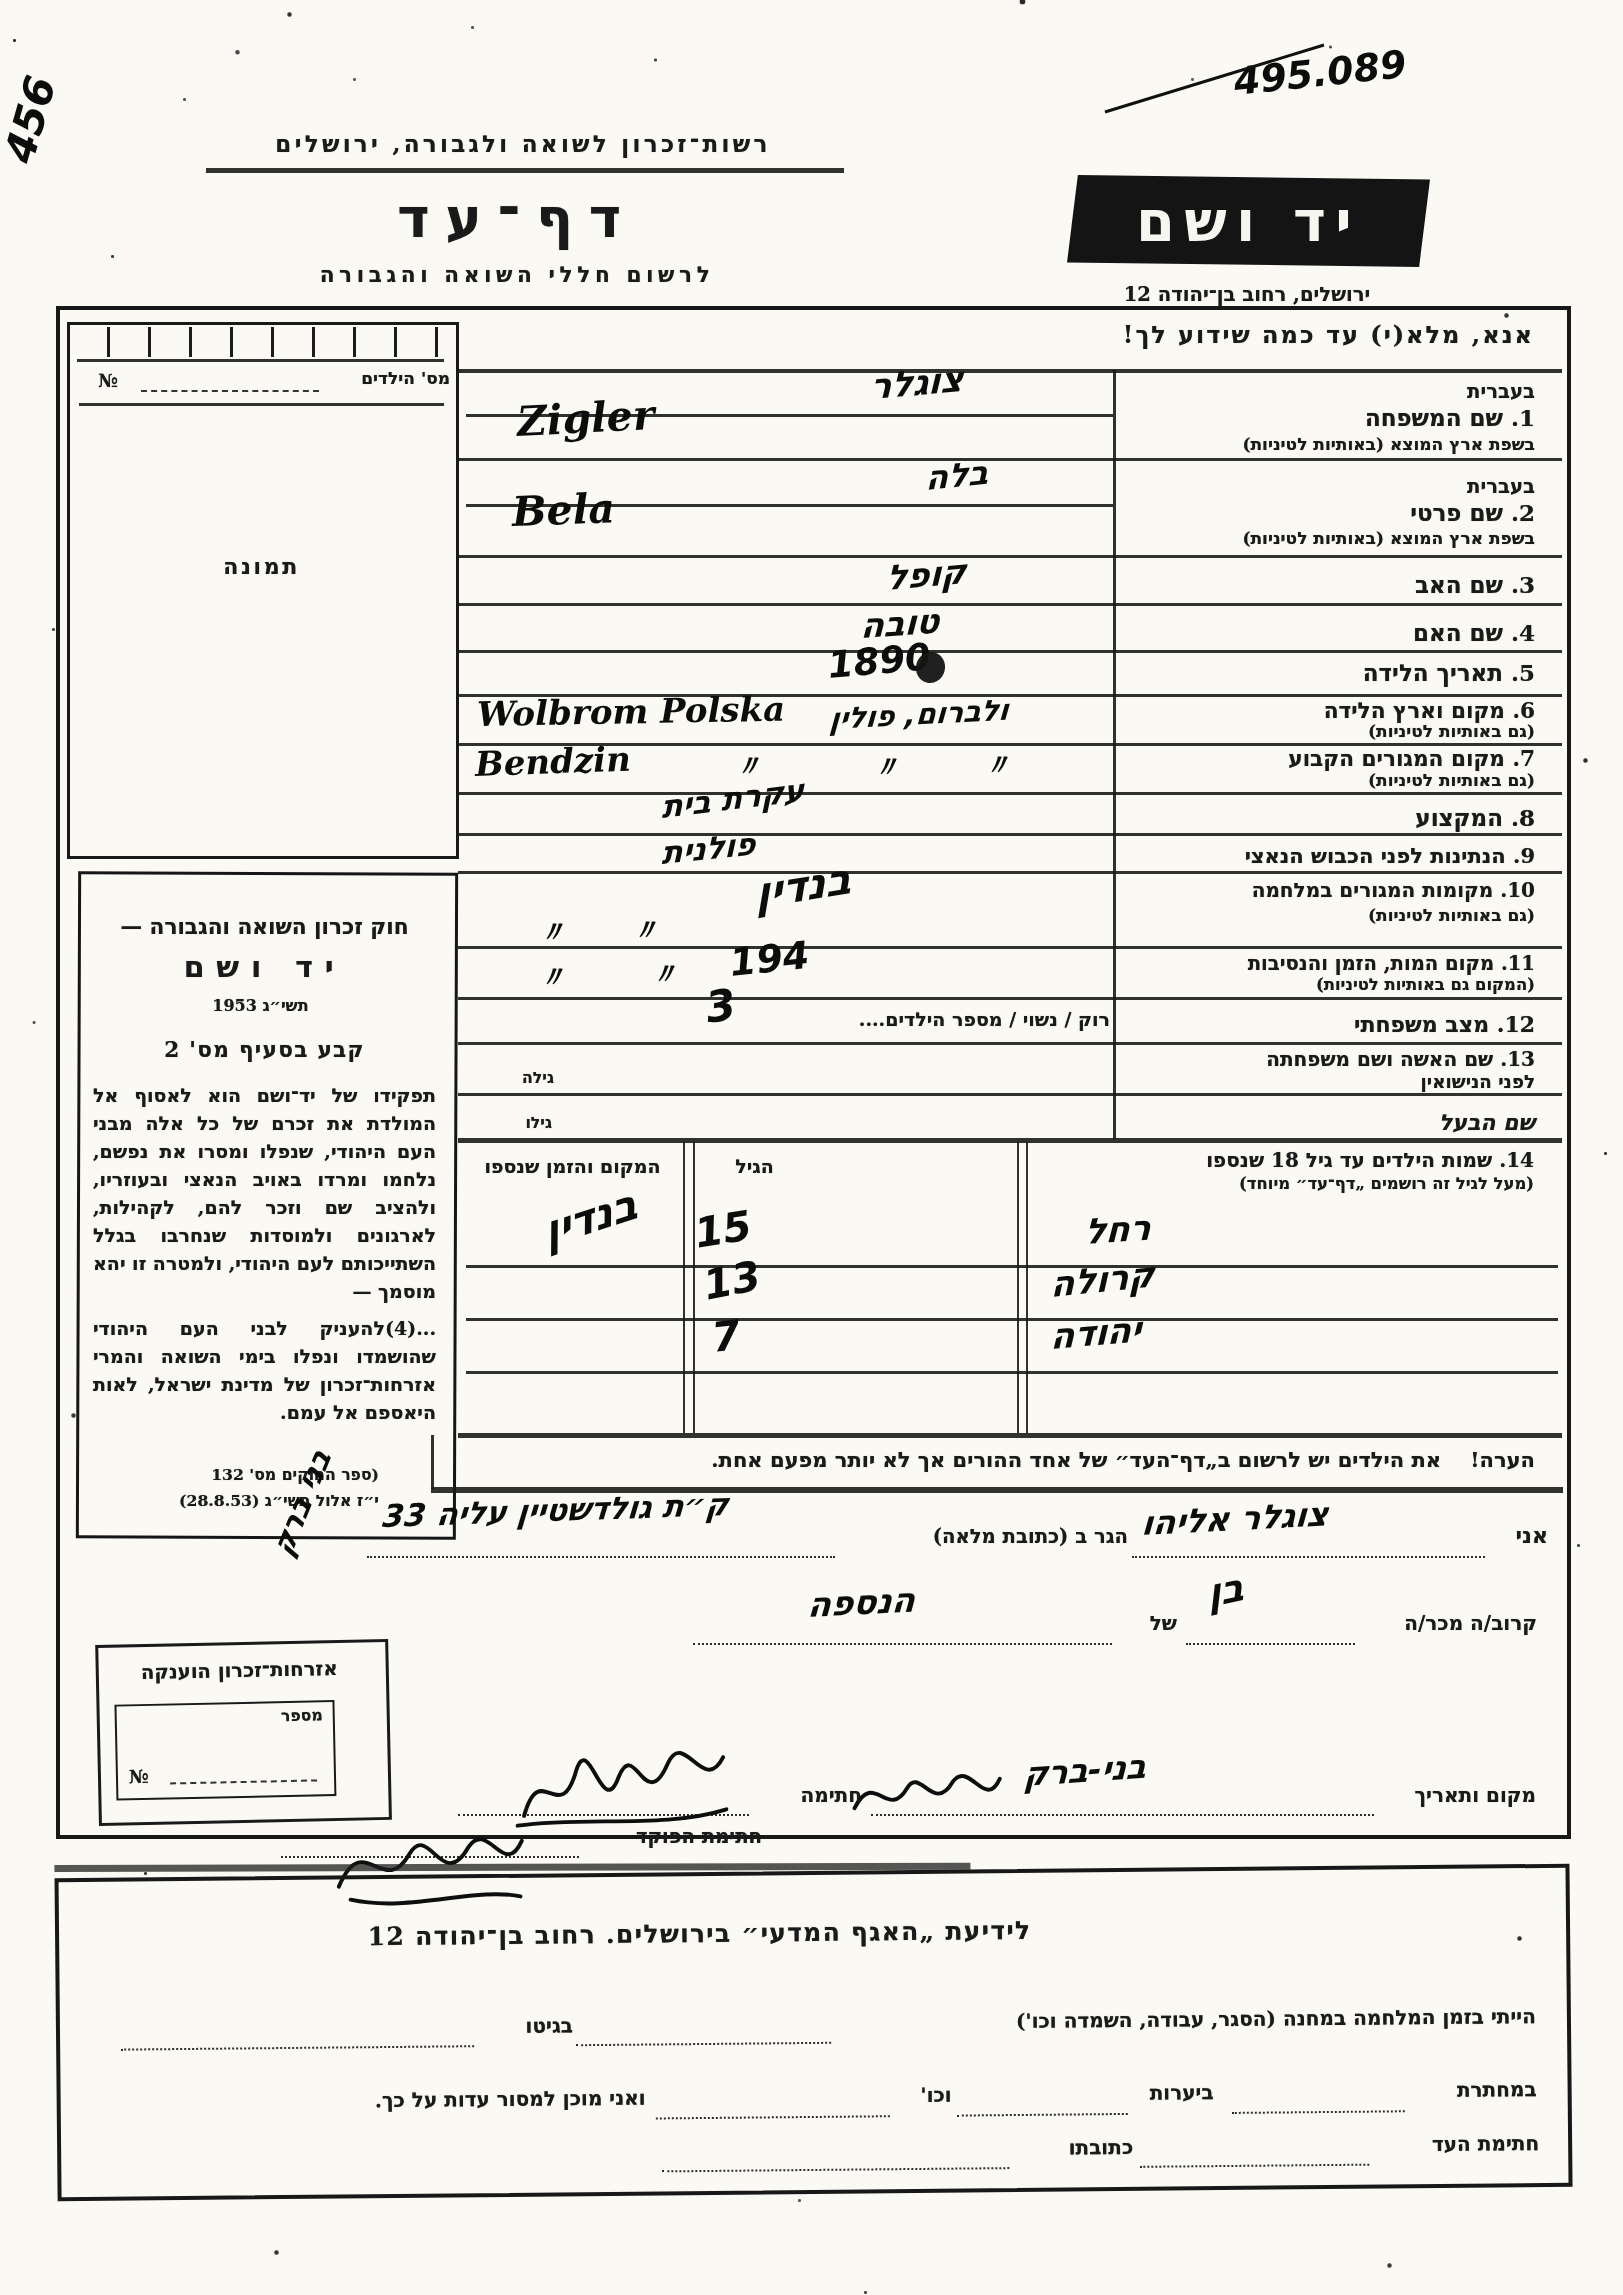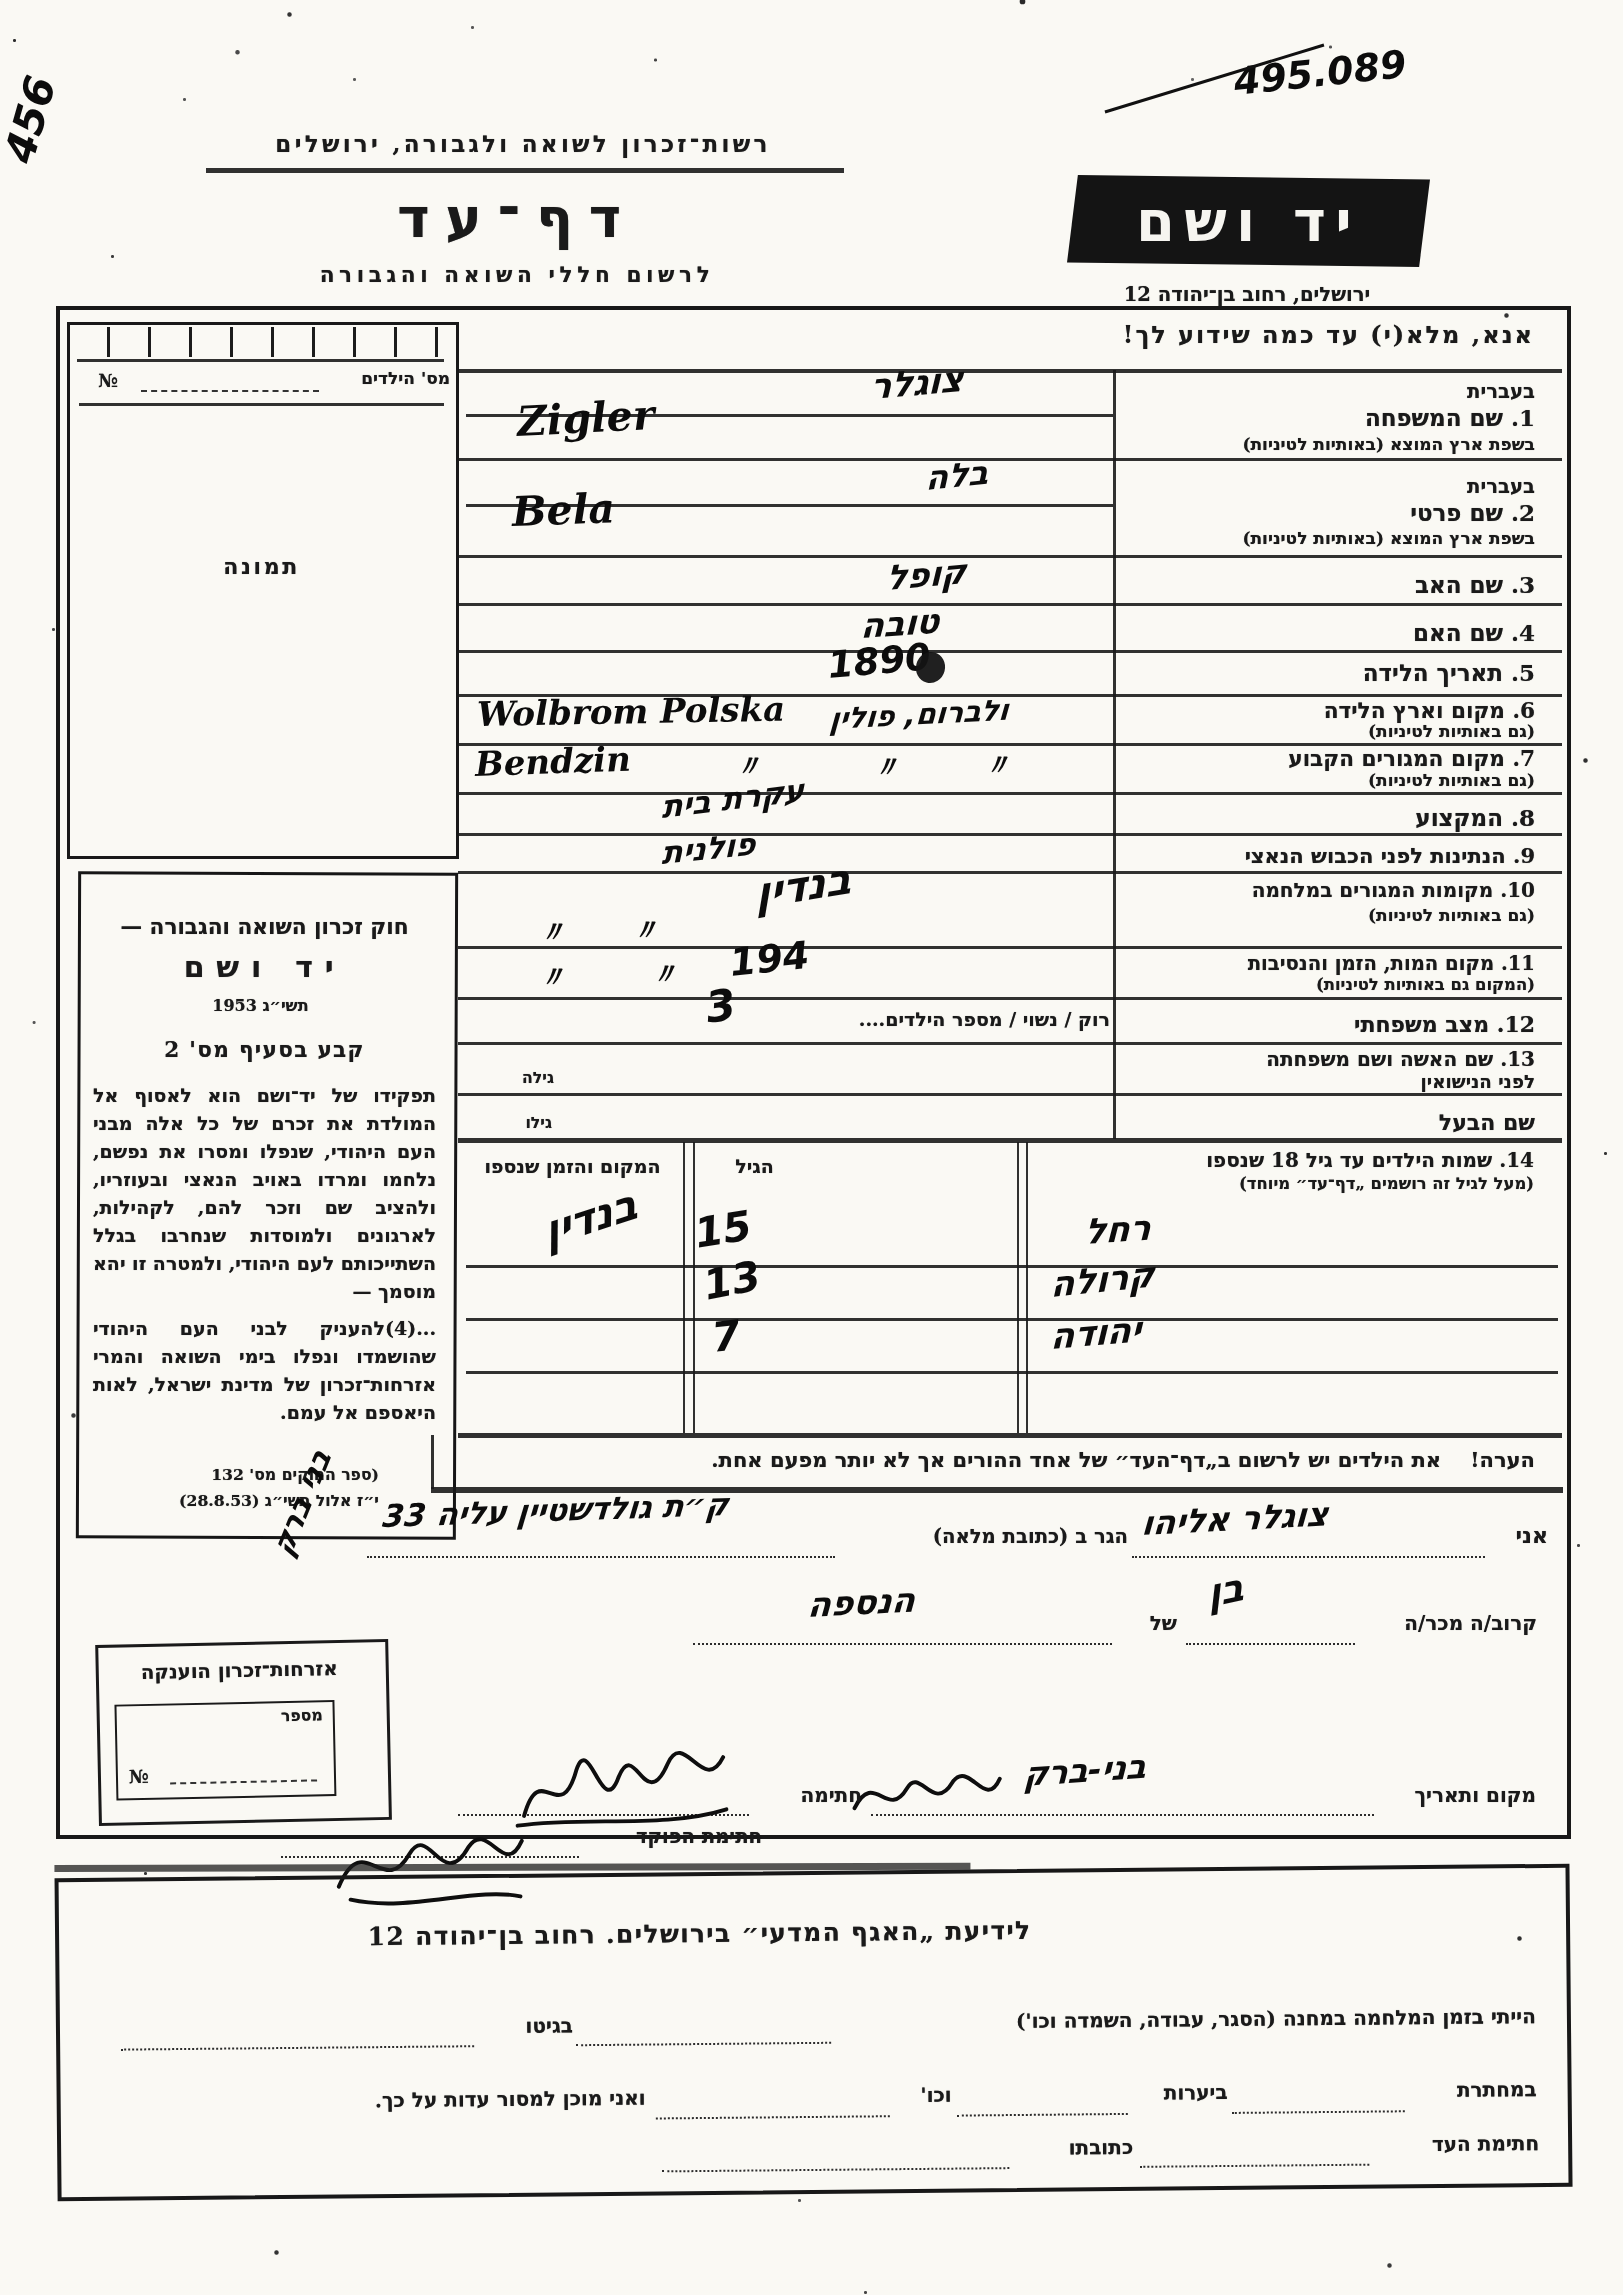--- a/index.html
+++ b/index.html
@@ -128,21 +128,21 @@
   <div class="abs p rtl rgt" style="left:1123px;top:905px;width:412px;font-size:17px;">(גם באותיות לטיניות)</div>
 
   <div class="abs p rtl rgt" style="left:1123px;top:952px;width:412px;font-size:19.6px;">11. מקום המות, הזמן והנסיבות</div>
   <div class="abs p rtl rgt" style="left:1123px;top:975px;width:412px;font-size:16.4px;">(המקום גם באותיות לטיניות)</div>
 
   <div class="abs p rtl rgt" style="left:1123px;top:1011px;width:412px;font-size:22px;">12. מצב משפחתי</div>
 
   <div class="abs p rtl rgt" style="left:1123px;top:1047px;width:412px;font-size:20px;">13. שם האשה ושם משפחתה</div>
   <div class="abs p rtl rgt" style="left:1123px;top:1071px;width:412px;font-size:18.3px;">לפני הנישואין</div>
 
-  <div class="abs p rtl rgt" style="left:1123px;top:1109px;width:412px;font-size:22px;">שם הבעל</div>
+  <div class="abs p rtl rgt" style="left:1123px;top:1109px;width:412px;font-size:22px;font-style:italic;">שם הבעל</div>
 
   <div class="abs p rtl rgt" style="left:1073px;top:1148px;width:461px;font-size:20px;">14. שמות הילדים עד גיל 18 שנספו</div>
   <div class="abs p rtl rgt" style="left:1073px;top:1174px;width:461px;font-size:16.4px;">(מעל לגיל זה רושמים „דף־עד״ מיוחד)</div>
 
   <div class="abs hand" style="left:871px;top:367px;width:183px;font-size:35px;transform:rotate(-5deg) skewX(-8deg);">צוגלר</div>
   <div class="abs hand-lat" style="left:517px;top:398px;width:236px;font-size:41px;transform:rotate(-3deg);">Zigler</div>
 
   <div class="abs hand" style="left:926px;top:459px;width:131px;font-size:33px;transform:rotate(-6deg) skewX(-8deg);">בלה</div>
   <div class="abs hand-lat" style="left:512px;top:488px;width:209px;font-size:41px;transform:rotate(-2deg);">Bela</div>
 
@@ -259,21 +259,21 @@
 
     <div class="abs p rtl ctr" style="left:219px;top:47px;width:851px;font-size:25px;letter-spacing:1.3px;">לידיעת „האגף המדעי״ בירושלים. רחוב בן־יהודה 12</div>
 
     <div class="abs p rtl rgt" style="left:789px;top:140px;width:691px;font-size:20px;">הייתי בזמן המלחמה במחנה (הסגר, עבודה, השמדה וכו')</div>
     <div class="abs dotted" style="left:520px;top:171px;width:255px;"></div>
     <div class="abs p rtl" style="left:425px;top:140px;width:92px;font-size:20px;">בגיטו</div>
     <div class="abs dotted" style="left:65px;top:171px;width:353px;"></div>
 
     <div class="abs p rtl" style="left:1356px;top:213px;width:124px;font-size:20px;">במחתרת</div>
     <div class="abs dotted" style="left:1175px;top:245px;width:173px;"></div>
-    <div class="abs p rtl" style="left:1079px;top:213px;width:92px;font-size:20px;">ביערות</div>
+    <div class="abs p rtl" style="left:1079px;top:213px;width:92px;font-size:20px;text-align:center;">ביערות</div>
     <div class="abs dotted" style="left:900px;top:245px;width:171px;"></div>
     <div class="abs p rtl" style="left:839px;top:213px;width:56px;font-size:20px;">וכו'</div>
     <div class="abs dotted" style="left:599px;top:245px;width:234px;"></div>
     <div class="abs p rtl rgt" style="left:193px;top:213px;width:396px;font-size:20px;">ואני מוכן למסור עדות על כך.</div>
 
     <div class="abs p rtl" style="left:1322px;top:267px;width:160px;font-size:20px;">חתימת העד</div>
     <div class="abs dotted" style="left:1083px;top:298px;width:229px;"></div>
     <div class="abs p rtl" style="left:961px;top:267px;width:115px;font-size:20px;">כתובתו</div>
     <div class="abs dotted" style="left:605px;top:298px;width:347px;"></div>
   </div>

